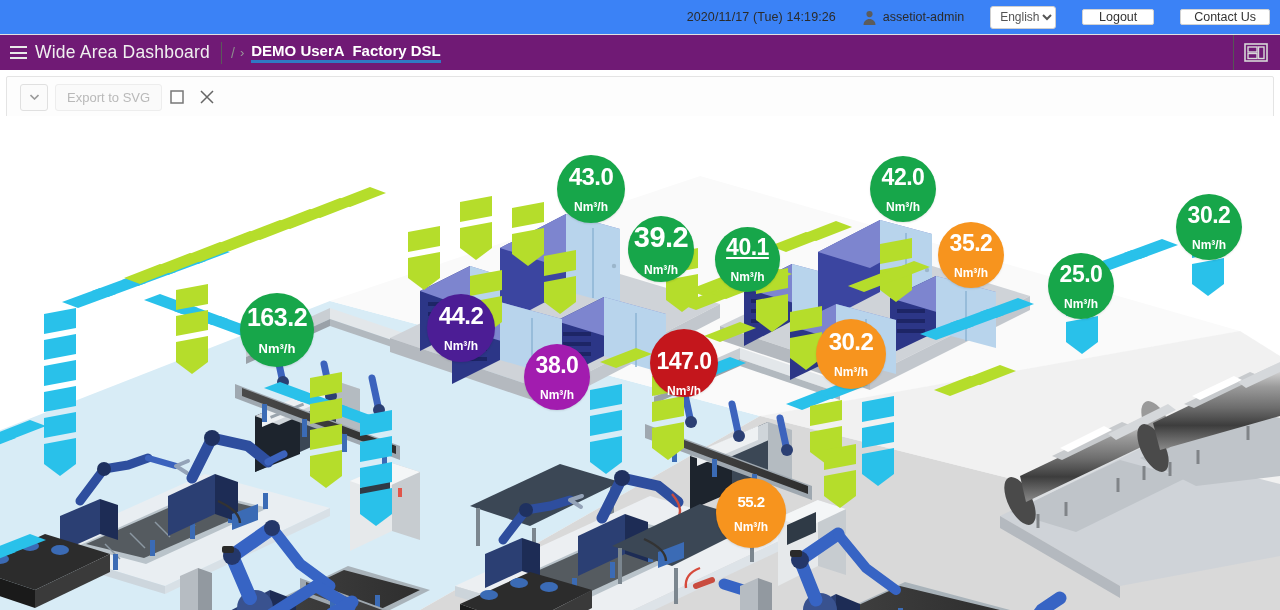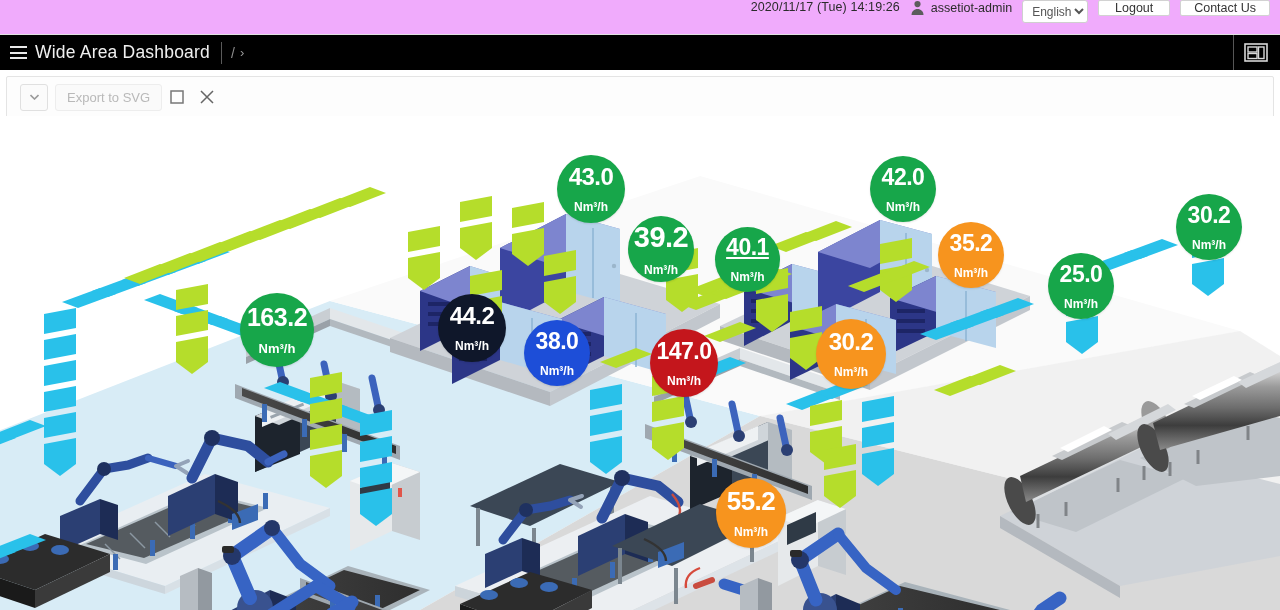--- a/index.html
+++ b/index.html
@@ -6,27 +6,27 @@
   html, body {
     width: 1280px; height: 610px;
     overflow: hidden;
     background: #ffffff;
     font-family: "Liberation Sans", sans-serif;
   }
 
   
   .topbar {
     height: 35px;
-    background: #f0abfc;
+    background: #3b82f6;
     border-bottom: 1px solid #e2e2e2;
     display: flex;
-    align-items: flex-start;
+    align-items: center;
     justify-content: flex-end;
     padding-right: 10px;
-    gap: 10px;
+    gap: 26px;
   }
   .top-datetime {
     font-size: 12.5px;
     color: #2b2b2b;
     letter-spacing: .1px;
     white-space: nowrap;
   }
   .user-block {
     display: flex;
     align-items: center;
@@ -56,21 +56,21 @@
     border: 1px solid #d2d2d2;
     border-radius: 2px;
     cursor: pointer;
     font-family: "Liberation Sans", sans-serif;
     white-space: nowrap;
   }
 
   
   .navbar {
     height: 35px;
-    background: #000000;
+    background: #701a75;
     display: flex;
     align-items: center;
     padding-left: 10px;
     position: relative;
   }
   .hamburger {
     width: 17px; height: 13px;
     display: flex; flex-direction: column; justify-content: space-between;
     margin-right: 8px;
     cursor: pointer;
@@ -214,20 +214,21 @@
 
 <div class="navbar">
   <div class="hamburger">
       <i></i>
       <i></i>
       <i></i>
     </div>
   <span class="nav-title">Wide Area Dashboard</span>
   <span class="nav-sep">/</span>
   <span class="nav-chev">›</span>
+  <span class="breadcrumb-current">DEMO UserA  Factory DSL</span>
 
   <div class="nav-right">
     <svg class="layout-icon" viewBox="0 0 24 19">
       <rect x="1" y="1" width="22" height="17" fill="none" stroke="#d8d8d8" stroke-width="1.6"></rect>
       <rect x="4" y="4" width="9" height="5" fill="none" stroke="#d8d8d8" stroke-width="1.4"></rect>
       <rect x="4" y="10.5" width="9" height="5" fill="none" stroke="#d8d8d8" stroke-width="1.4"></rect>
       <rect x="14.5" y="4" width="5.5" height="11.5" fill="none" stroke="#d8d8d8" stroke-width="1.4"></rect>
     </svg>
   </div>
 </div>
@@ -873,33 +874,33 @@
 
   <div id="bubble-layer">
       <div class="bubble" style="left: 240px; top: 177px; width: 74px; height: 74px; background: rgb(23, 166, 74);">
         <span class="b-val" style="font-size: 25px;">163.2</span>
         <span class="b-unit" style="font-size: 13px;">Nm³/h</span>
       </div>
       <div class="bubble" style="left: 557px; top: 39px; width: 68px; height: 68px; background: rgb(23, 166, 74);">
         <span class="b-val" style="font-size: 24px;">43.0</span>
         <span class="b-unit" style="font-size: 12px;">Nm³/h</span>
       </div>
-      <div class="bubble" style="left: 438px; top: 178px; width: 68px; height: 68px; background: #0f172a;">
+      <div class="bubble" style="left: 427px; top: 178px; width: 68px; height: 68px; background: #4c1d95;">
         <span class="b-val" style="font-size: 24px;">44.2</span>
         <span class="b-unit" style="font-size: 12px;">Nm³/h</span>
       </div>
       <div class="bubble" style="left: 628px; top: 100px; width: 66px; height: 66px; background: rgb(23, 166, 74);">
         <span class="b-val" style="font-size: 29px;">39.2</span>
         <span class="b-unit" style="font-size: 12px;">Nm³/h</span>
       </div>
-      <div class="bubble" style="left: 524px; top: 204px; width: 66px; height: 66px; background: #1d4ed8;">
+      <div class="bubble" style="left: 524px; top: 228px; width: 66px; height: 66px; background: #a21caf;">
         <span class="b-val" style="font-size: 23px;">38.0</span>
         <span class="b-unit" style="font-size: 12px;">Nm³/h</span>
       </div>
-      <div class="bubble" style="left: 650px; top: 213px; width: 68px; height: 68px; background: rgb(196, 22, 28);">
+      <div class="bubble" style="left: 650px; top: 213px; width: 68px; height: 68px; background: rgb(196, 22, 28); justify-content: flex-end;">
         <span class="b-val" style="font-size: 23px;">147.0</span>
         <span class="b-unit" style="font-size: 12px;">Nm³/h</span>
       </div>
       <div class="bubble" style="left: 715px; top: 111px; width: 65px; height: 65px; background: rgb(23, 166, 74);">
         <span class="b-val" style="font-size: 23px; text-decoration: underline;">40.1</span>
         <span class="b-unit" style="font-size: 12px;">Nm³/h</span>
       </div>
       <div class="bubble" style="left: 870px; top: 40px; width: 66px; height: 66px; background: rgb(23, 166, 74);">
         <span class="b-val" style="font-size: 23px;">42.0</span>
         <span class="b-unit" style="font-size: 12px;">Nm³/h</span>
@@ -914,17 +915,17 @@
       </div>
       <div class="bubble" style="left: 1048px; top: 137px; width: 66px; height: 66px; background: rgb(23, 166, 74);">
         <span class="b-val" style="font-size: 23px;">25.0</span>
         <span class="b-unit" style="font-size: 12px;">Nm³/h</span>
       </div>
       <div class="bubble" style="left: 1176px; top: 78px; width: 66px; height: 66px; background: rgb(23, 166, 74);">
         <span class="b-val" style="font-size: 23px;">30.2</span>
         <span class="b-unit" style="font-size: 12px;">Nm³/h</span>
       </div>
       <div class="bubble" style="left: 716px; top: 362px; width: 70px; height: 70px; background: rgb(247, 148, 30);">
-        <span class="b-val" style="font-size: 26px;">55.2</span>
+        <span class="b-val" style="font-size: 15px;">55.2</span>
         <span class="b-unit" style="font-size: 12px;">Nm³/h</span>
       </div>
     </div>
 </div>
 
 </body></html>

